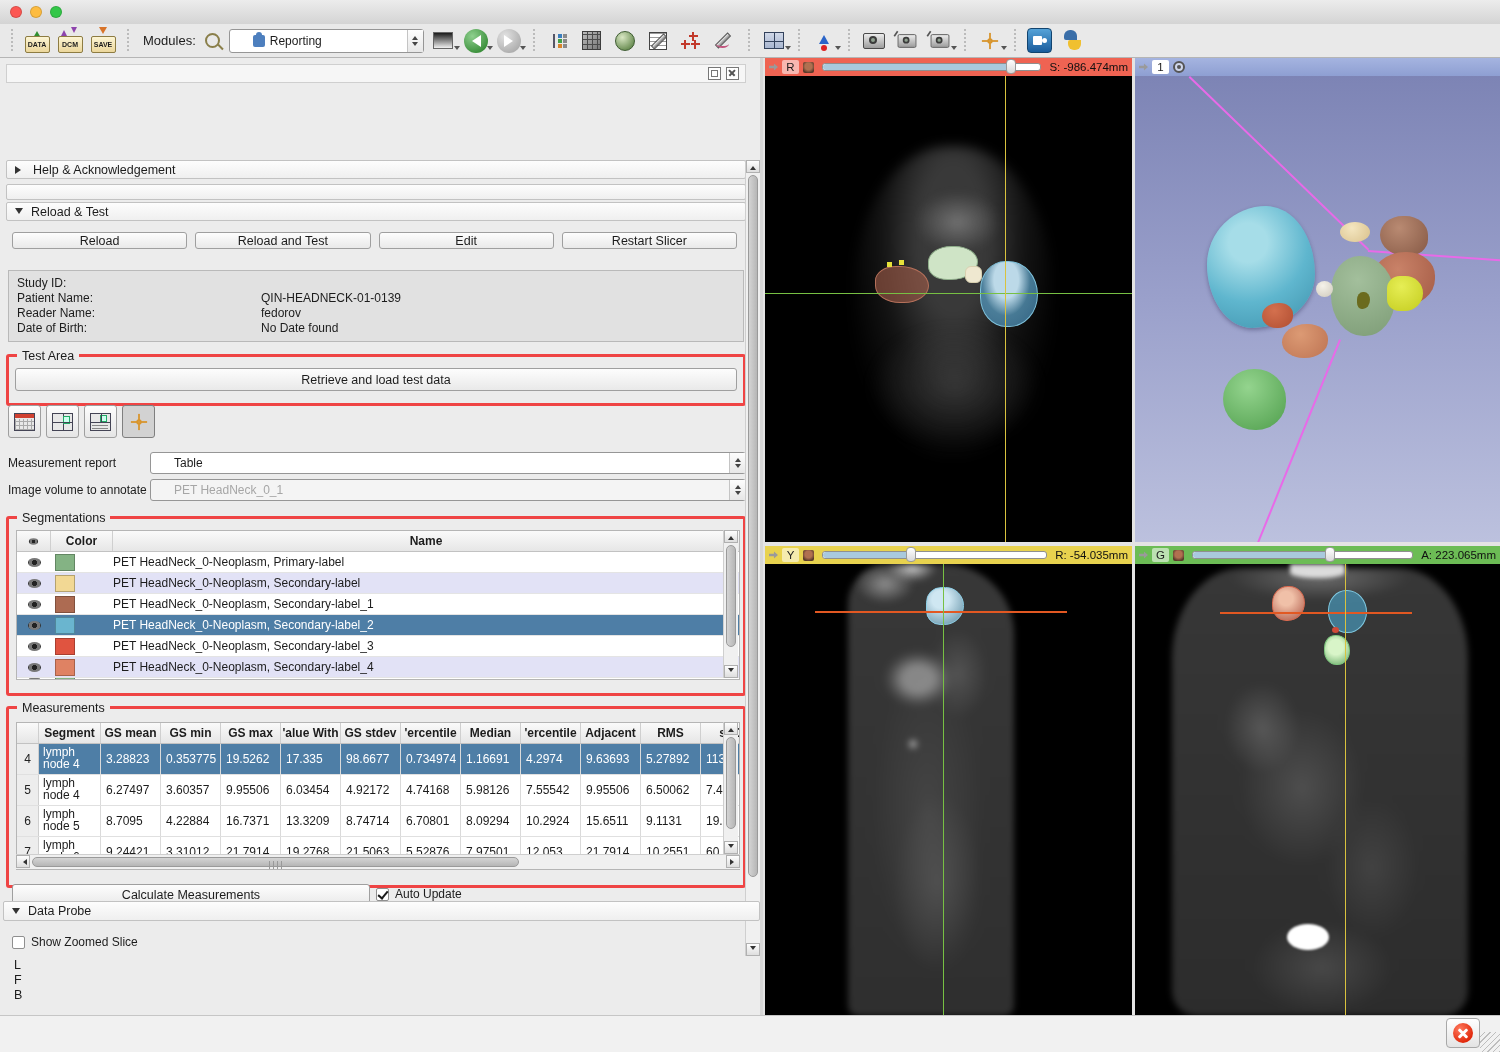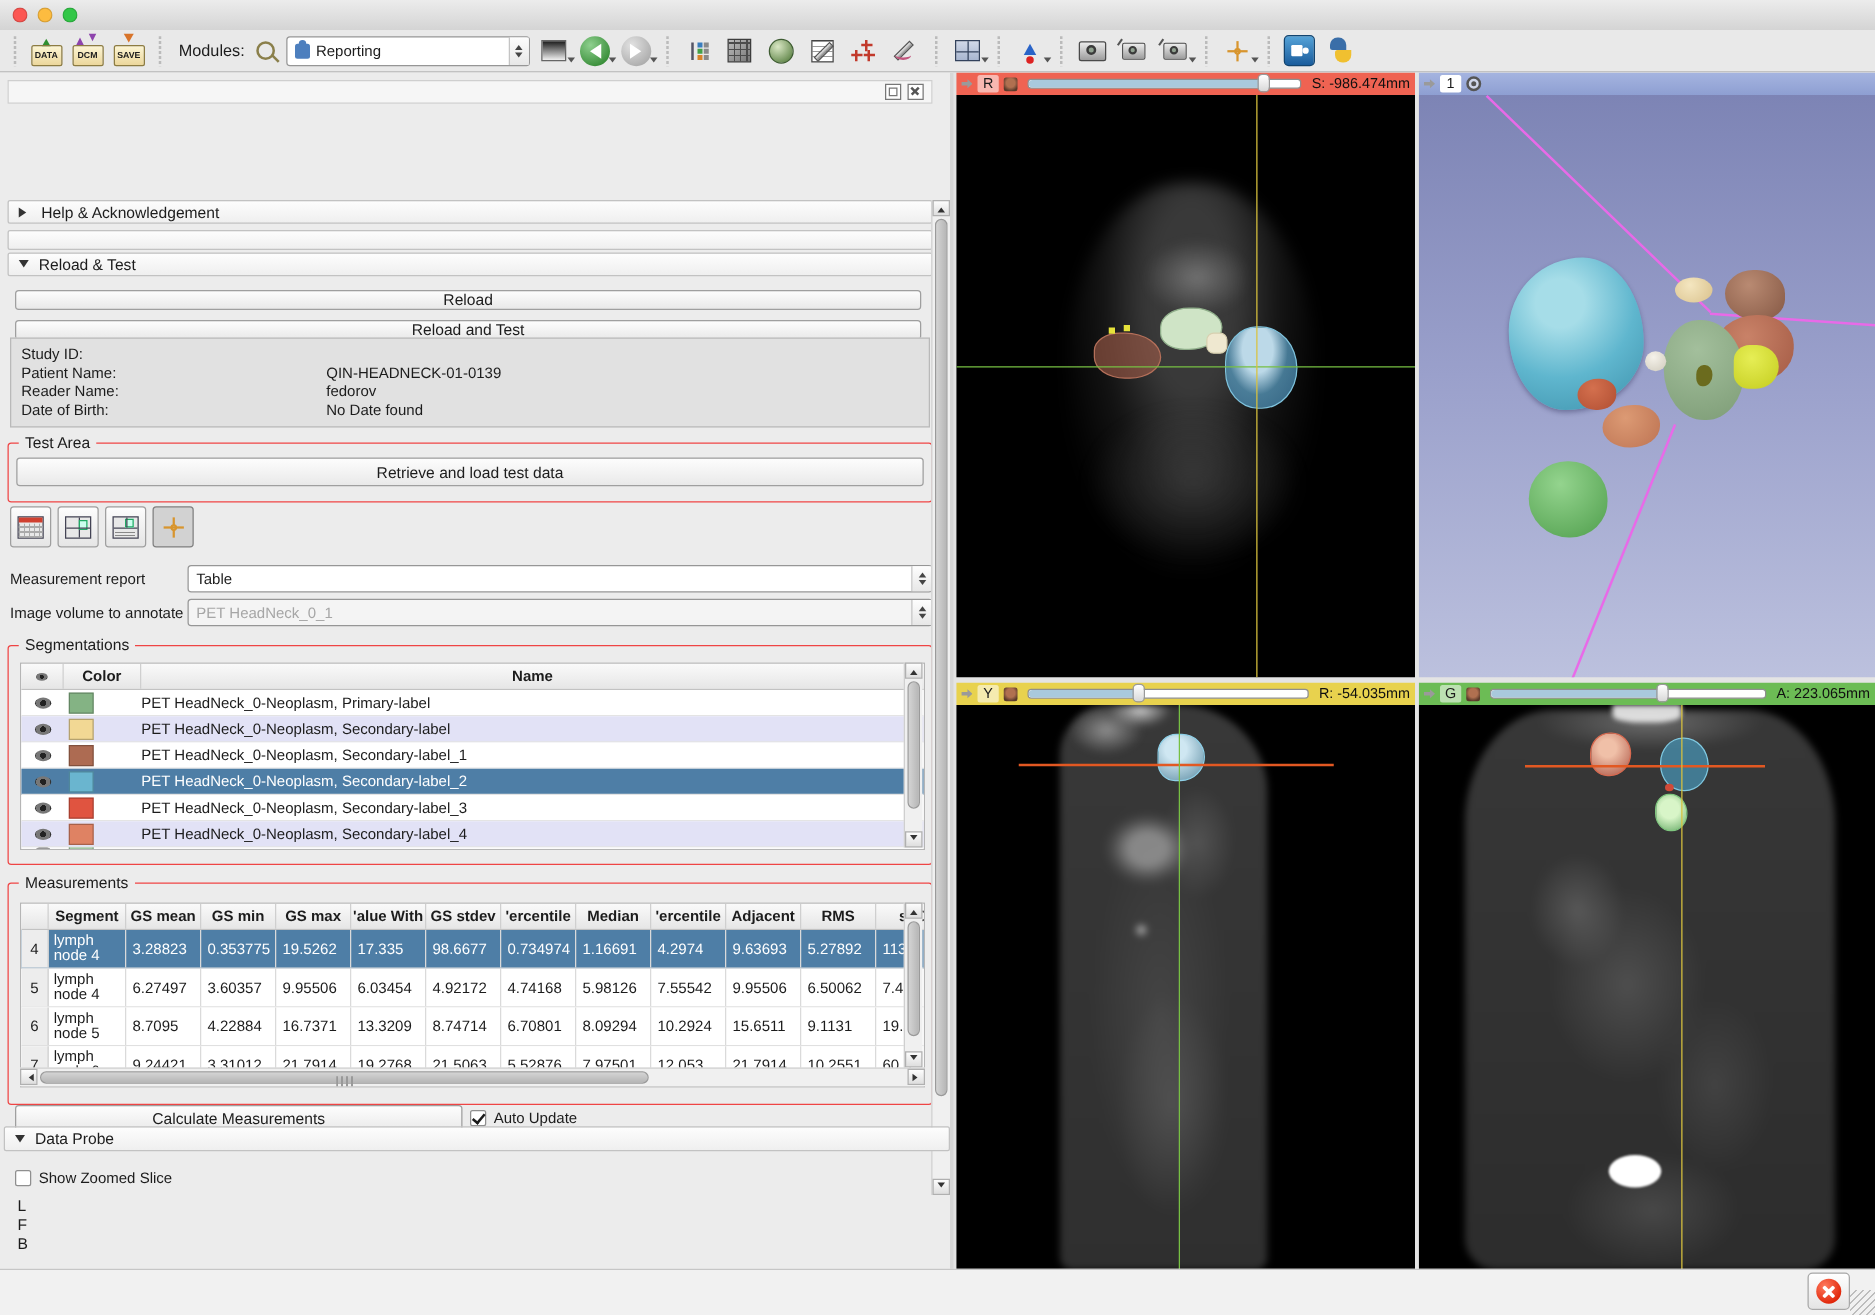--- a/index.html
+++ b/index.html
@@ -21,21 +21,21 @@
   .fbtn{width:27px;height:27px;position:relative;}
   .fbody{position:absolute;left:1px;right:1px;bottom:1px;height:15px;background:linear-gradient(#fcf5d4,#ecd79c);
     border:1px solid #8d7c42;border-radius:2px;font-size:7px;font-weight:bold;display:flex;align-items:center;justify-content:center;}
   .aup{position:absolute;top:0;left:9px;width:0;height:0;border:4px solid transparent;border-bottom:7px solid #2f8f2f;}
   .adn{position:absolute;top:0;left:9px;width:0;height:0;border:4px solid transparent;border-top:7px solid #d8742a;}
   .adcm1{position:absolute;top:0;left:4px;width:0;height:0;border:3px solid transparent;border-bottom:6px solid #8e44ad;}
   .adcm2{position:absolute;top:0;left:14px;width:0;height:0;border:3px solid transparent;border-top:6px solid #8e44ad;}
   .mod-label{font-size:13px;margin-left:4px;}
   .mag{width:11px;height:11px;border:2px solid #8a7f4a;border-radius:50%;position:relative;margin:0 4px;}
   .mag::after{content:"";position:absolute;width:7px;height:2px;background:#8a7f4a;transform:rotate(45deg);right:-6px;bottom:-2px;}
-  .combo{display:flex;align-items:center;background:#fff;border:1px solid #969696;border-radius:3px;height:24px;padding:0 0 0 6px;gap:5px;box-sizing:border-box;}
+  .combo{display:flex;align-items:center;background:#fff;border:1px solid #969696;border-radius:3px;height:24px;padding:0 0 0 23px;gap:5px;box-sizing:border-box;}
   .combo .val{flex:1;white-space:nowrap;overflow:hidden;}
   .spin{width:15px;height:100%;border-left:1px solid #c4c4c4;display:flex;flex-direction:column;align-items:center;justify-content:center;gap:2px;background:linear-gradient(#fdfdfd,#e7e7e7);}
   .spin .u{width:0;height:0;border:3px solid transparent;border-bottom:4px solid #444;}
   .spin .d{width:0;height:0;border:3px solid transparent;border-top:4px solid #444;}
   .puzzle{width:12px;height:12px;background:#4d7fbe;border-radius:2px;position:relative;}
   .puzzle::after{content:"";position:absolute;top:-3px;left:3px;width:6px;height:6px;border-radius:50%;background:#4d7fbe;}
   .gradsq{width:18px;height:15px;border:1px solid #666;background:linear-gradient(#1b1b1b,#f0f0f0);}
   .navbtn{width:24px;height:24px;border-radius:50%;display:flex;align-items:center;justify-content:center;}
   .nav-back{background:radial-gradient(circle at 35% 30%,#8fd08f,#1f7a1f);}
   .nav-fwd{background:radial-gradient(circle at 35% 30%,#e2e2e2,#9d9d9d);}
@@ -99,21 +99,21 @@
   .logo-text{font-size:15px;letter-spacing:3px;color:#5a5a5a;}
   .secbar{position:absolute;left:6px;right:17px;height:19px;background:linear-gradient(#fdfdfd,#efefef);
      border:1px solid #c2c2c2;border-radius:2px;display:flex;align-items:center;gap:8px;padding:0 8px;box-sizing:border-box;font-size:12.5px;}
   .tri-closed{width:0;height:0;border:4px solid transparent;border-left:6px solid #333;}
   .tri-open{width:0;height:0;border:4px solid transparent;border-top:6px solid #333;margin-top:3px;}
   .btn{background:linear-gradient(#fdfdfd,#e9e9e9);border:1px solid #9f9f9f;border-radius:3px;
      display:flex;align-items:center;justify-content:center;font-size:12.5px;box-sizing:border-box;}
   .study-box{position:absolute;left:8px;right:19px;top:212px;height:72px;background:#e1e1e1;border:1px solid #b9b9b9;padding:4px 0;box-sizing:border-box;}
   .study-row{display:flex;height:15px;align-items:center;}
   .study-label{width:244px;padding-left:8px;}
-  .fieldset{position:absolute;left:6px;right:17px;border:1px solid #ef4444;border-radius:3px;}
+  .fieldset{position:absolute;left:6px;right:17px;border:3px solid #ef4444;border-radius:3px;}
   .legend{position:absolute;top:-8px;left:8px;background:#ececec;padding:0 5px;font-size:12.5px;}
   .iconbtn{position:absolute;width:31px;height:31px;border:1px solid #9f9f9f;border-radius:3px;background:linear-gradient(#fdfdfd,#e5e5e5);display:flex;align-items:center;justify-content:center;}
   .iconbtn.pressed{background:#d2d2d2;border-color:#7f7f7f;}
   .lay2{width:19px;height:16px;border:1px solid #445;background:#e8e8e8;position:relative;}
   .lay2 .top{position:absolute;left:0;right:0;top:0;height:4px;background:#d04030;}
   .lay2 .dots{position:absolute;left:0;right:0;top:5px;bottom:0;background:
      repeating-linear-gradient(90deg,#aaa 0 1px,transparent 1px 4px),repeating-linear-gradient(0deg,#aaa 0 1px,transparent 1px 4px);}
   .lay3{width:19px;height:16px;border:1px solid #445;background:#e8e8e8;position:relative;}
   .lay3::before{content:"";position:absolute;left:50%;top:0;bottom:0;width:1px;background:#445;}
   .lay3::after{content:"";position:absolute;left:0;right:0;top:50%;height:1px;background:#445;}
@@ -326,21 +326,21 @@
     <div class="secbar" style="top:102px;">
       <div class="tri-closed"></div>
       <span>Help &amp; Acknowledgement</span>
     </div>
     <div class="secbar" style="top:126px;height:16px;"></div>
     <div class="secbar" style="top:144px;">
       <div class="tri-open"></div>
       <span>Reload &amp; Test</span>
     </div>
 
-    <div id="reload-btn-row" style="position:absolute;left:12px;right:26px;top:174px;height:17px;display:flex;gap:8px;flex-direction:column;">
+    <div id="reload-btn-row" style="position:absolute;left:12px;right:26px;top:174px;height:17px;display:flex;gap:8px;">
         <div class="btn" style="flex: 1 1 0%;">Reload</div>
         <div class="btn" style="flex: 1 1 0%;">Reload and Test</div>
         <div class="btn" style="flex: 1 1 0%;">Edit</div>
         <div class="btn" style="flex: 1 1 0%;">Restart Slicer</div>
       </div>
 
     <div class="study-box">
         <div class="study-row">
           <div class="study-label">Study ID:</div>
           <div class="study-value"></div>

